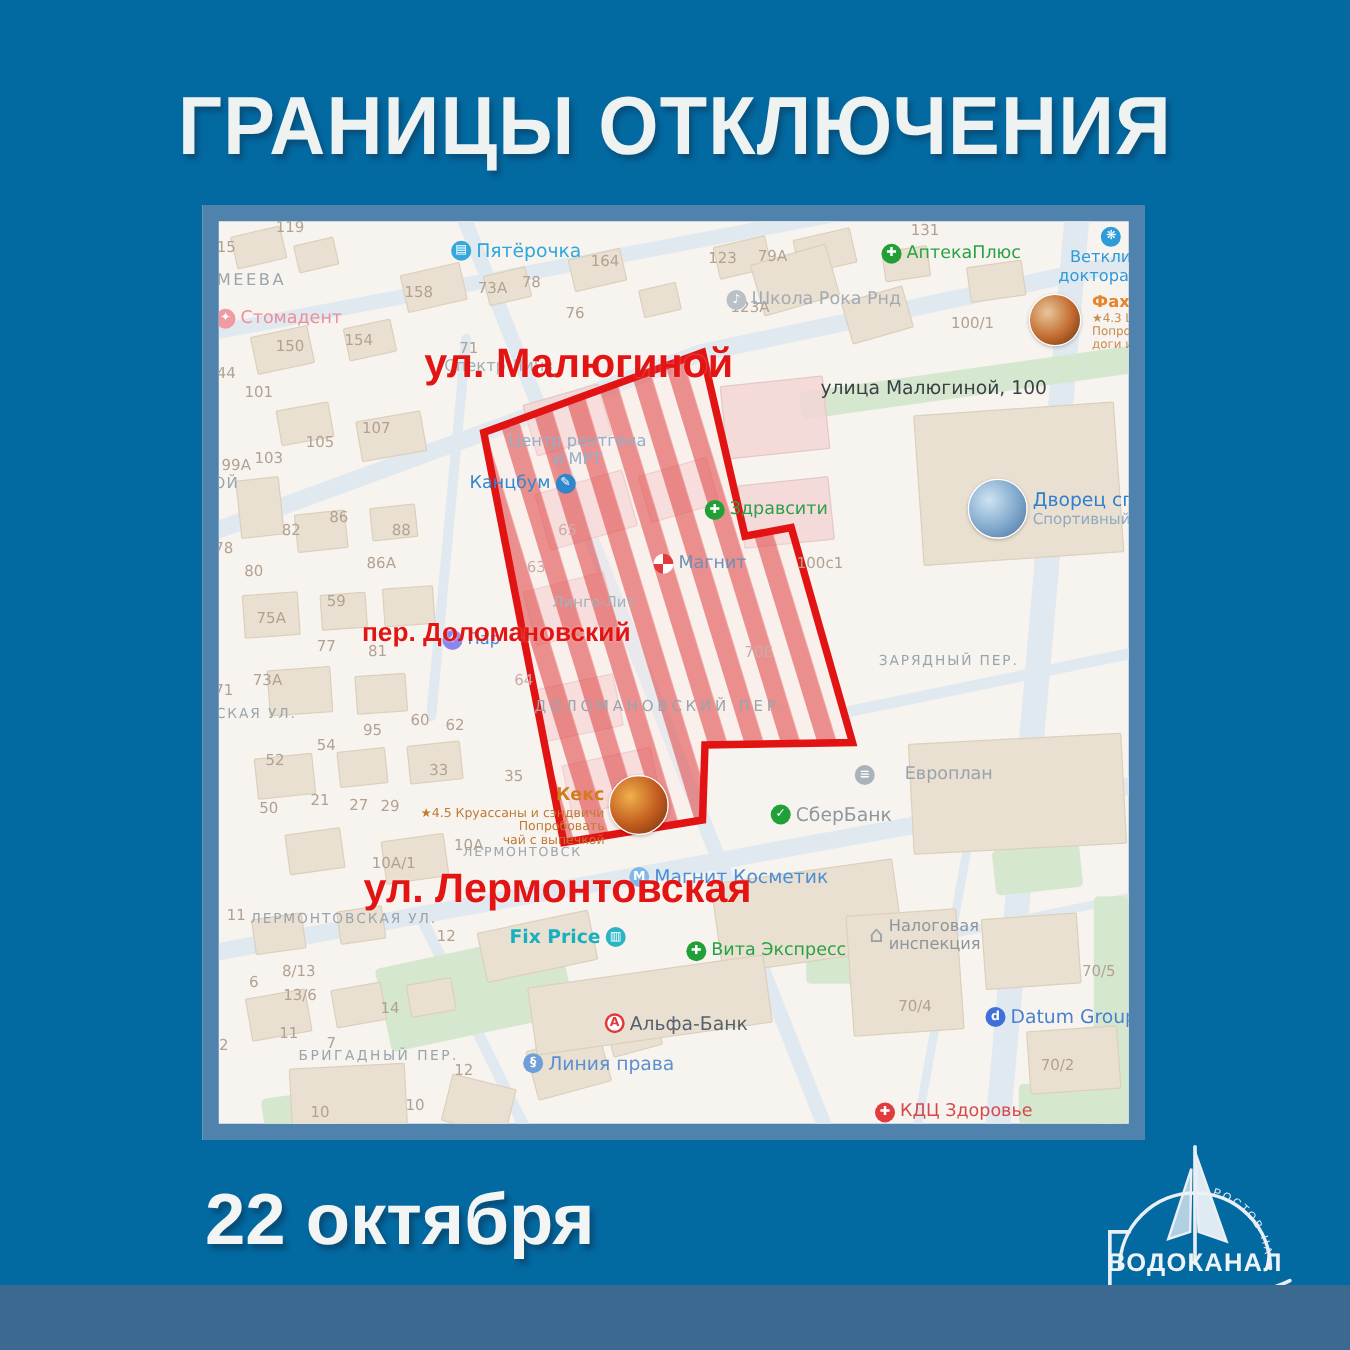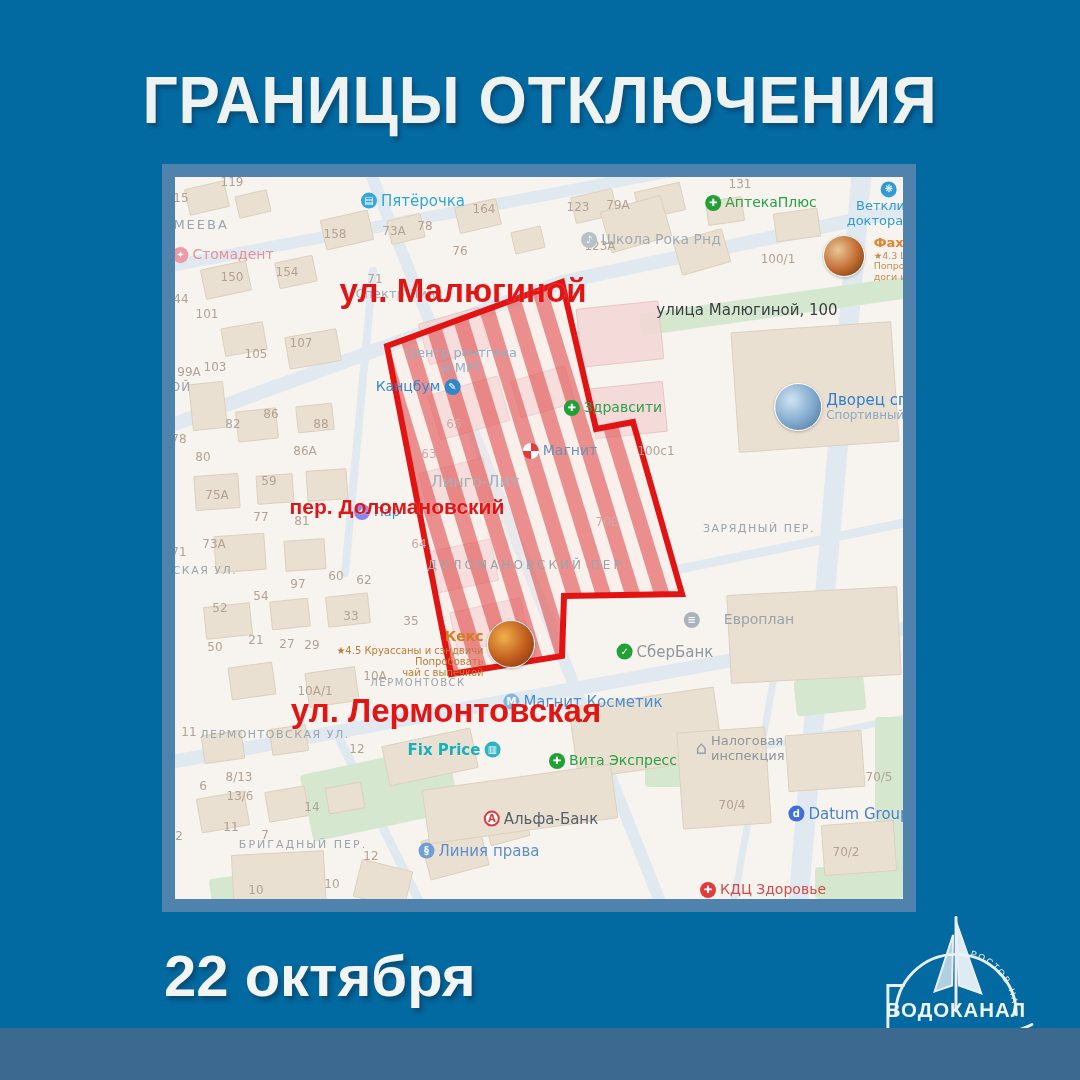--- a/index.html
+++ b/index.html
@@ -157,21 +157,21 @@
         <div class="lbl hn" style="left: 146px; top: 247px;">88</div>
         <div class="lbl hn" style="left: 130px; top: 274px;">86А</div>
         <div class="lbl hn" style="left: 42px; top: 318px;">75А</div>
         <div class="lbl hn" style="left: 94px; top: 304px;">59</div>
         <div class="lbl hn" style="left: 86px; top: 340px;">77</div>
         <div class="lbl hn" style="left: 127px; top: 344px;">81</div>
         <div class="lbl hn" style="left: 39px; top: 367px;">73А</div>
         <div class="lbl hn" style="left: 4px; top: 375px;">71</div>
         <div class="lbl hn" style="left: 45px; top: 431px;">52</div>
         <div class="lbl hn" style="left: 86px; top: 419px;">54</div>
-        <div class="lbl hn" style="left: 123px; top: 407px;">97</div>
+        <div class="lbl hn" style="left: 123px; top: 407px;">95</div>
         <div class="lbl hn" style="left: 161px; top: 399px;">60</div>
         <div class="lbl hn" style="left: 189px; top: 403px;">62</div>
         <div class="lbl hn" style="left: 176px; top: 439px;">33</div>
         <div class="lbl hn" style="left: 40px; top: 470px;">50</div>
         <div class="lbl hn" style="left: 81px; top: 463px;">21</div>
         <div class="lbl hn" style="left: 112px; top: 467px;">27</div>
         <div class="lbl hn" style="left: 137px; top: 468px;">29</div>
         <div class="lbl hn" style="left: 236px; top: 444px;">35</div>
         <div class="lbl hn" style="left: 200px; top: 499px;">10А</div>
         <div class="lbl hn" style="left: 140px; top: 514px;">10А/1</div>
@@ -262,21 +262,21 @@
           </span>
         </div>
         <div class="lbl poi" style="left: 385px; top: 274px;">
           <span class="icn" style="width: 16px; height: 16px; background: conic-gradient(rgb(226, 59, 59) 0deg, rgb(226, 59, 59) 90deg, rgb(255, 255, 255) 90deg, rgb(255, 255, 255) 180deg, rgb(226, 59, 59) 180deg, rgb(226, 59, 59) 270deg, rgb(255, 255, 255) 270deg); font-size: 10px;"></span>
           <span class="plines" style="align-items: flex-start;">
             <span style="color: rgb(108, 145, 183); font-size: 14px;">Магнит</span>
           </span>
         </div>
         <div class="lbl poi" style="left: 282px; top: 305px;">
           <span class="plines" style="align-items: flex-start;">
-            <span style="color: rgb(168, 176, 184); font-size: 16px; margin-left: 36px;">Линго-Лит</span>
+            <span style="color: rgb(168, 176, 184); font-size: 12px; margin-left: 36px;">Линго-Лит</span>
           </span>
         </div>
         <div class="lbl poi" style="left: 202px; top: 335px;">
           <span class="icn" style="width: 16px; height: 16px; background: rgb(139, 134, 239); font-size: 10px;">✦</span>
           <span class="plines" style="align-items: flex-start;">
             <span style="color: rgb(58, 135, 214); font-size: 13px;">Пар</span>
           </span>
         </div>
         <div class="lbl poi" style="left: 678px; top: 230px;">
           <span class="photo" style="width: 46px; height: 46px; background: radial-gradient(circle at 35% 35%, rgb(207, 227, 242), rgb(127, 168, 204) 55%, rgb(74, 111, 150));"></span>

